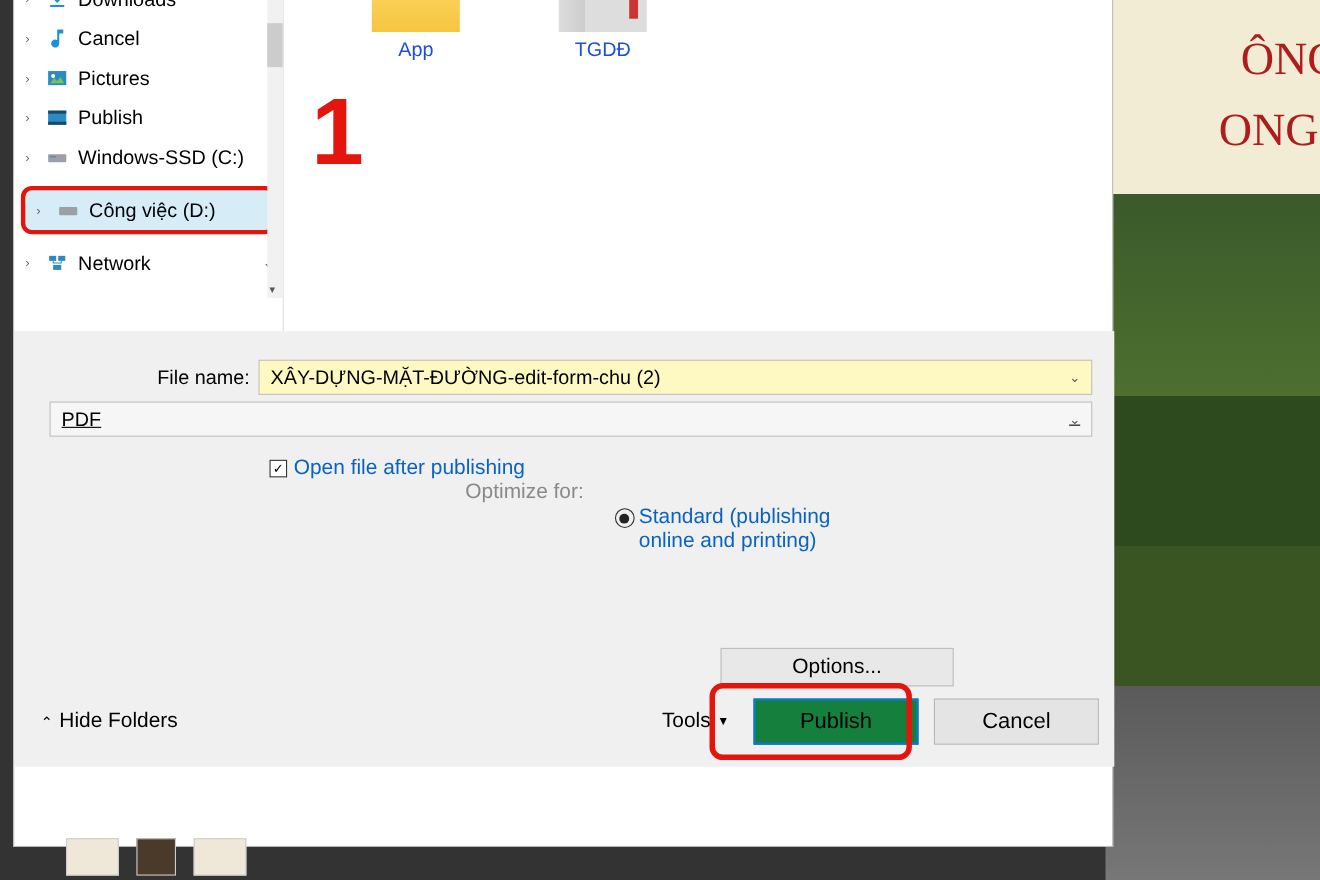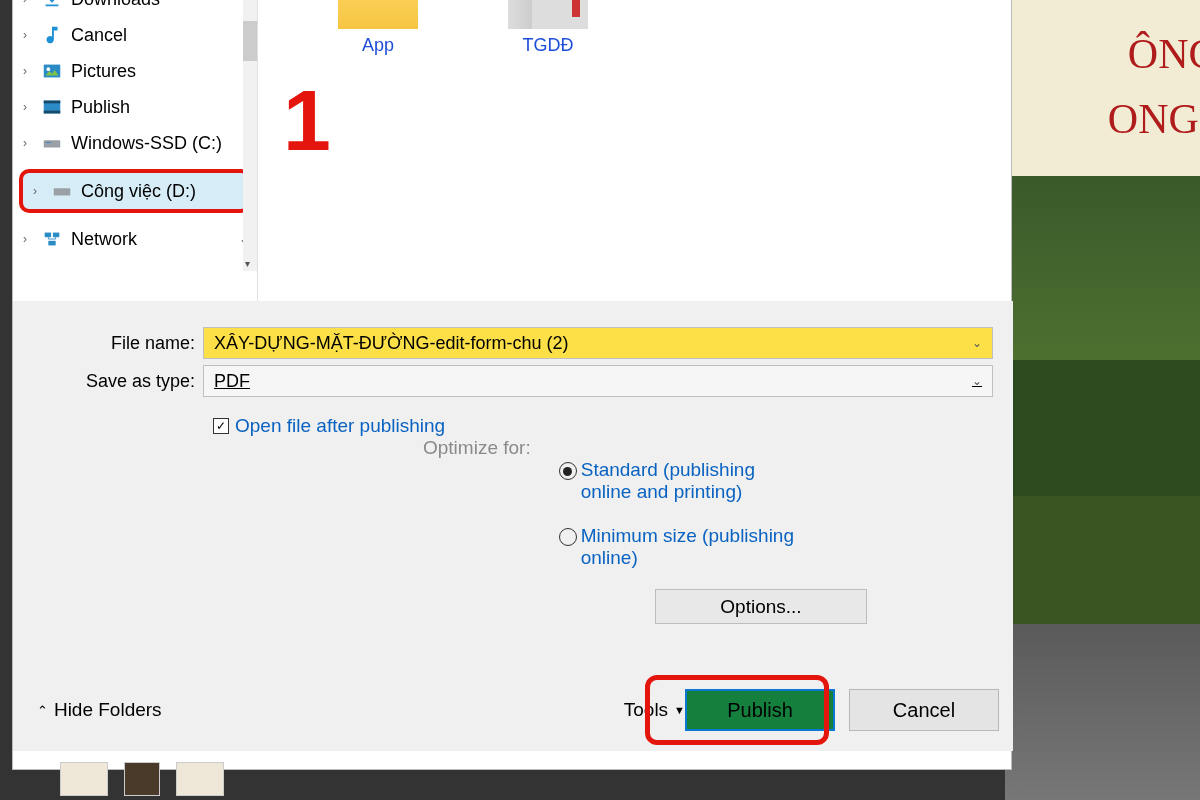--- a/index.html
+++ b/index.html
@@ -39,45 +39,45 @@
   .folder .folder-icon::before { content:''; position:absolute; top:-8px; left:0; width:30px; height:12px; background:#f6c542; border-radius:3px 3px 0 0; }
   .folder .label { margin-top: 6px; font-size: 18px; color: #1d4ed8; }
   .folder.multicolor .folder-icon { background: linear-gradient(to right, #ddd 0%, #ccc 30%, #ddd 30%, #ddd 100%); }
   .folder.multicolor .folder-icon::after { content:''; position:absolute; right:8px; top:10px; width:8px; height:36px; background:#c33; }
 
   
   .anno { position: absolute; color: #e3150c; font-size: 86px; font-weight: 700; font-family: Arial, sans-serif; }
   .anno1 { left: 270px; top: 90px; }
 
   
-  .form-area { position: absolute; left: 0; top: 320px; width: 1000px; height: 450px; background: #f0f0f0; padding-top: 20px; }
+  .form-area { position: absolute; left: 0; top: 320px; width: 1000px; height: 396px; background: #f0f0f0; padding-top: 20px; padding-left: 32px; }
   .form-row { display: flex; align-items: center; margin: 6px 0; }
   .form-row .lbl { width: 190px; text-align: right; padding-right: 8px; font-size: 18px; color: #000; }
-  .combo { flex: 1; margin-right: 20px; height: 32px; border: 1px solid #bfbfbf; background: #fde047; display: flex; align-items: center; padding: 0 10px; justify-content: space-between; font-size: 18px; }
+  .combo { flex: 1; margin-right: 20px; height: 32px; border: 1px solid #bfbfbf; background: #fef9c3; display: flex; align-items: center; padding: 0 10px; justify-content: space-between; font-size: 18px; }
   .combo.grey { background: #f6f6f6; text-decoration: underline; }
   .chev { color: #555; font-size: 12px; }
 
   .opts-area { display: flex; margin-top: 18px; padding-left: 200px; }
   .chk-wrap { display: flex; align-items: center; gap: 6px; color: #0a63c2; font-size: 19px; }
   .chk-wrap .chk { width: 16px; height: 16px; border: 1px solid #333; background: #fff; display: inline-flex; align-items: center; justify-content: center; font-size: 12px; color: #000; }
 
   .optimize-col { position: absolute; left: 410px; top: 136px; }
   .optimize-lbl { color: #8a8a8a; font-size: 19px; }
   .radio-row { display: flex; align-items: flex-start; margin: 22px 0 14px 0; gap: 4px; }
   .radio { width: 18px; height: 18px; border: 1.5px solid #333; border-radius: 50%; display: inline-flex; align-items: center; justify-content: center; margin-top: 3px; flex-shrink:0; }
   .radio.on::after { content:''; width:9px; height:9px; background:#222; border-radius:50%; }
   .radio-lbl { color: #0a63c2; font-size: 19px; max-width: 230px; }
 
   .options-btn { position: absolute; left: 642px; top: 288px; width: 212px; height: 35px; background: #e8e8e8; border: 1px solid #bdbdbd; font-size: 19px; display:flex; align-items:center; justify-content:center; }
 
   .bottom-row { position: absolute; bottom: 20px; left: 0; width: 1000px; display: flex; align-items: center; }
   .hide-folders { margin-left: 24px; font-size: 19px; color: #000; display: flex; align-items: center; gap: 6px; }
   .hide-folders .up { font-size: 13px; }
   .spacer { flex: 1; }
-  .tools { font-size: 19px; color: #000; display:flex; align-items:center; gap:6px; }
+  .tools { font-size: 19px; color: #000; margin-right: 22px; display:flex; align-items:center; gap:6px; }
 
   .btn { width: 150px; height: 42px; background: #e4e4e4; border: 1px solid #b8b8b8; font-size: 20px; display:flex; align-items:center; justify-content:center; margin-right: 14px; }
   .btn.primary { border: 2px solid #0a78d1; background: #15803d; }
 
   .red-box-btn { position: absolute; right: 184px; bottom: 6px; width: 184px; height: 70px; border: 5px solid #e3150c; border-radius: 12px; pointer-events: none; }
 
   
   .thumbs { position: absolute; left: 60px; bottom: 4px; display: flex; gap: 16px; }
   .thumb-mini { width: 48px; height: 34px; background: #efe8d8; border: 1px solid #ccc; }
   .thumb-mini.dark { background:#4a3a2a; width:36px; }
@@ -193,21 +193,20 @@
 
       <div class="form-row">
         <div class="lbl">File name:</div>
         <div class="combo">
           <span>XÂY-DỰNG-MẶT-ĐƯỜNG-edit-form-chu (2)</span>
           <span class="chev">⌄</span>
         </div>
       </div>
 
       <div class="form-row">
-        <div class="lbl">Save as type:</div>
         <div class="combo grey">
           <span>PDF</span>
           <span class="chev">⌄</span>
         </div>
       </div>
 
       <div class="opts-area">
         <label class="chk-wrap">
           <span class="chk">✓</span>
           <span>Open file after publishing</span>
@@ -215,24 +214,20 @@
       </div>
 
       <div class="optimize-col">
         <div style="display:flex; gap:28px;">
           <span class="optimize-lbl">Optimize for:</span>
           <div>
             <div class="radio-row">
               <span class="radio on"></span>
               <span class="radio-lbl">Standard (publishing online and printing)</span>
             </div>
-            <div class="radio-row">
-              <span class="radio"></span>
-              <span class="radio-lbl">Minimum size (publishing online)</span>
-            </div>
           </div>
         </div>
       </div>
 
       <div class="options-btn">Options...</div>
 
       <div class="bottom-row">
         <div class="hide-folders">
           <span class="up">⌃</span>
           <span>Hide Folders</span>

